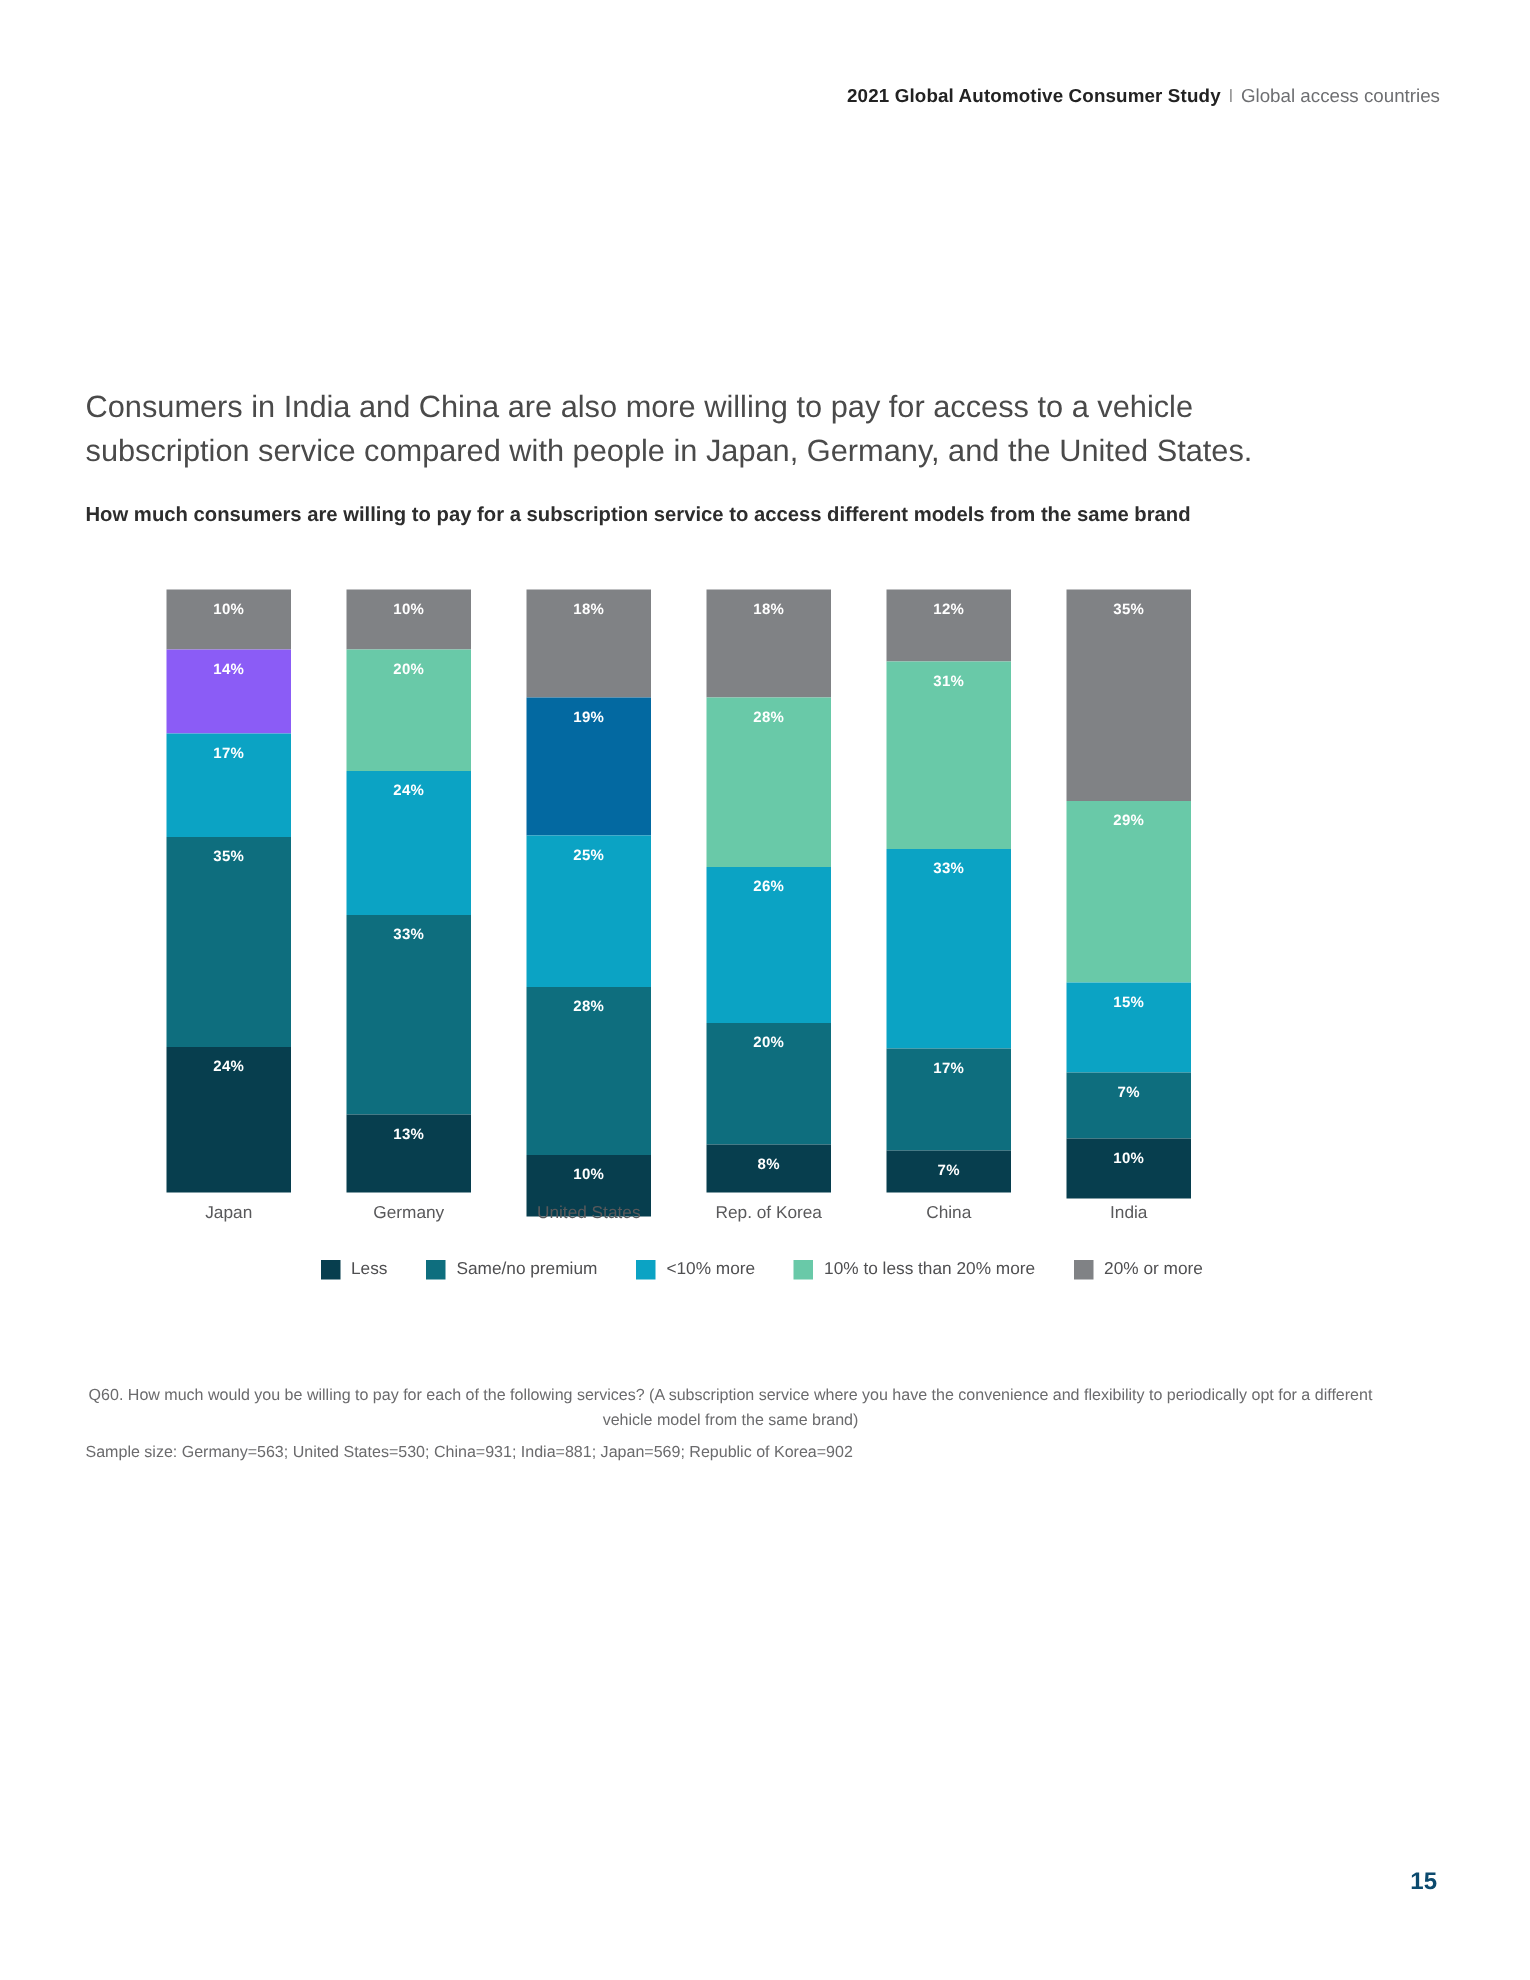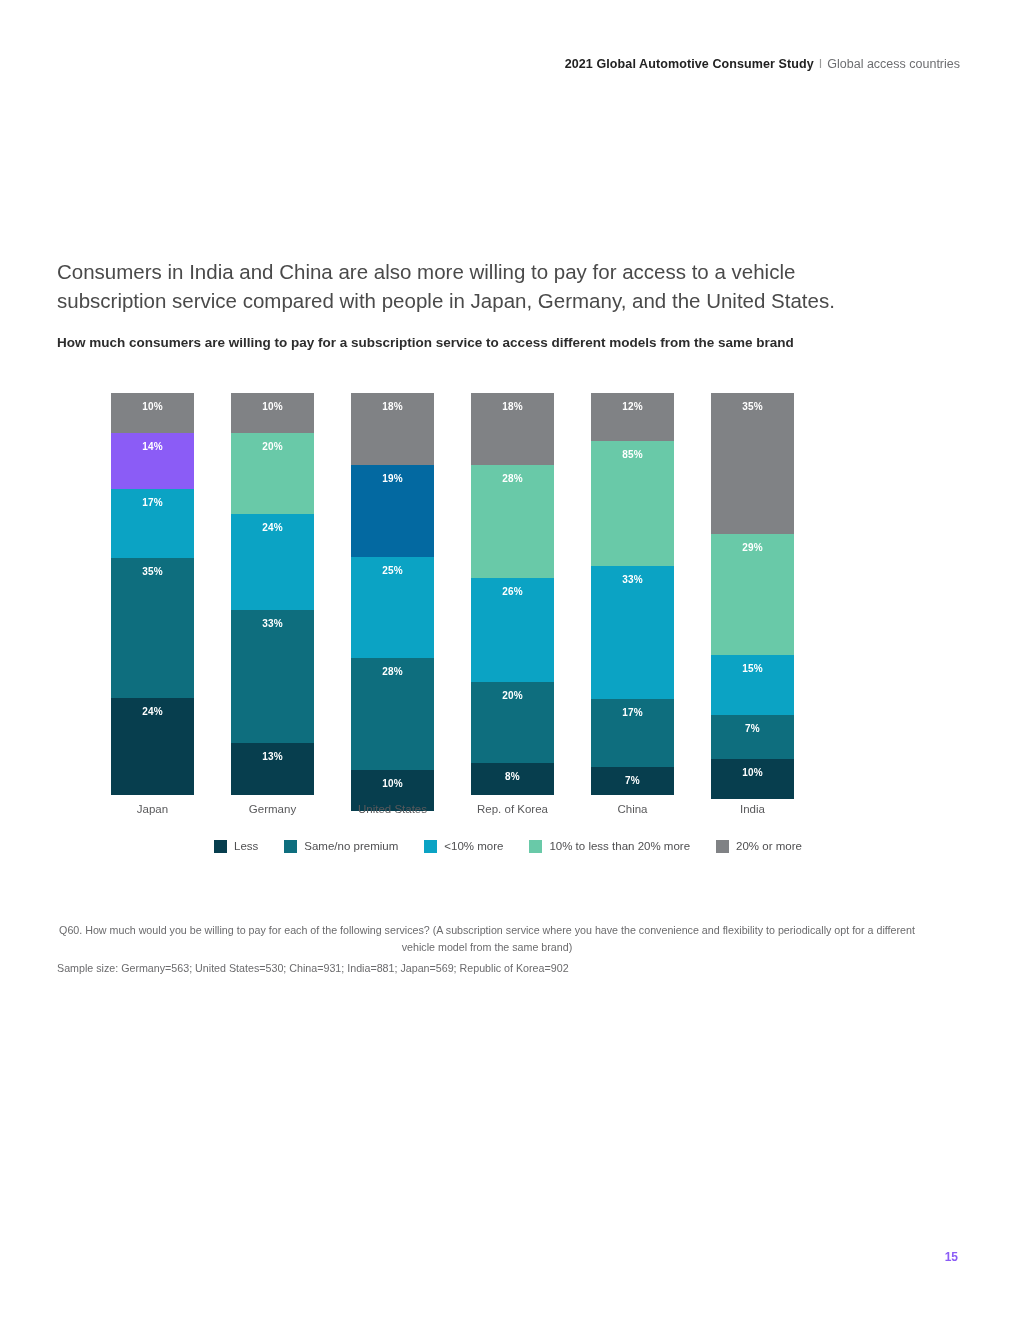--- a/index.html
+++ b/index.html
@@ -147,23 +147,23 @@
     line-height: 16.5px;
     color: #6b6b6d;
     margin-top: 5px;
   }
 
   
   .page-number {
     position: absolute;
     right: 62px;
     bottom: 56px;
-    font-size: 12px;
+    font-size: 16px;
     font-weight: bold;
-    color: #8b5cf6;
+    color: #0c4a6e;
   }
 </style>
 </head>
 <body>
 
 <div class="page-header">
   <span class="study-name">2021 Global Automotive Consumer Study</span><span class="sep">I</span><span class="focus">Global access countries</span>
 </div>
 
 <div class="headline">Consumers in India and China are also more willing to pay for access to a vehicle subscription service compared with people in Japan, Germany, and the United States.</div>
@@ -240,21 +240,21 @@
       <div class="segment" style="background: rgb(7, 62, 78); height: 32.16px;">
         <span class="seg-label">8%</span>
       </div>
     </div>
     <div class="cat-label" style="left: 360px;">Rep. of Korea</div>
     <div class="bar-column" style="left: 480px;">
       <div class="segment" style="background: rgb(128, 130, 133); height: 48.24px;">
         <span class="seg-label">12%</span>
       </div>
       <div class="segment" style="background: rgb(105, 201, 168); height: 124.62px;">
-        <span class="seg-label">85%</span>
+        <span class="seg-label">31%</span>
       </div>
       <div class="segment" style="background: rgb(11, 163, 196); height: 132.66px;">
         <span class="seg-label">33%</span>
       </div>
       <div class="segment" style="background: rgb(14, 110, 126); height: 68.34px;">
         <span class="seg-label">17%</span>
       </div>
       <div class="segment" style="background: rgb(7, 62, 78); height: 28.14px;">
         <span class="seg-label">7%</span>
       </div>

